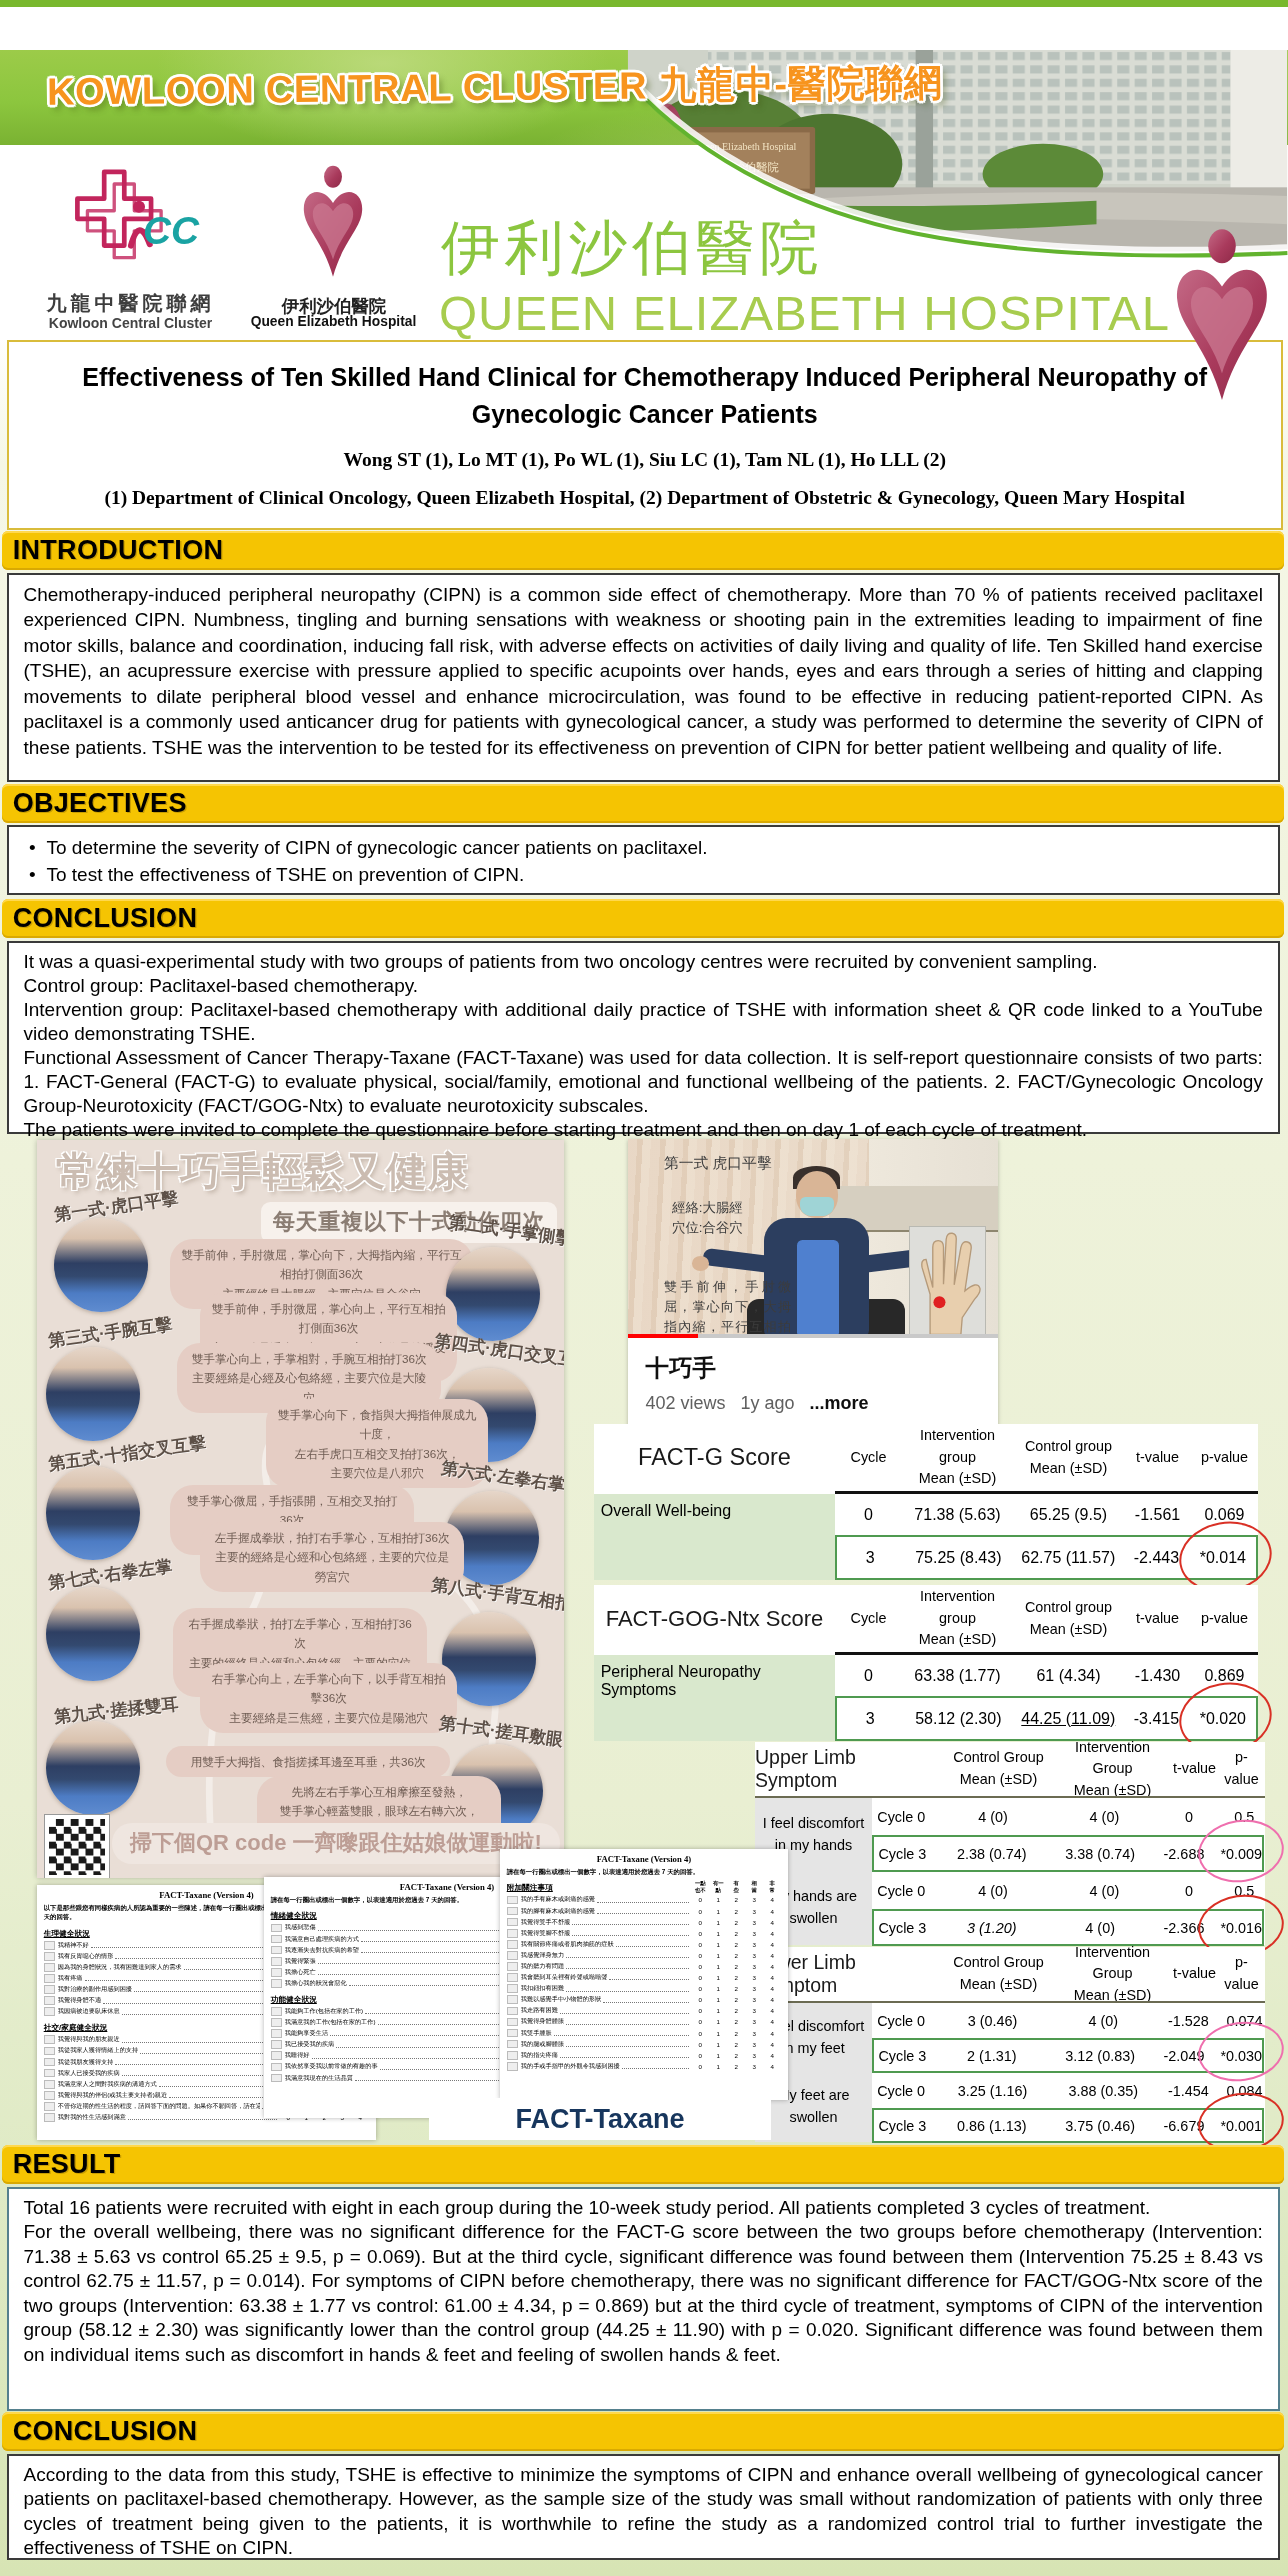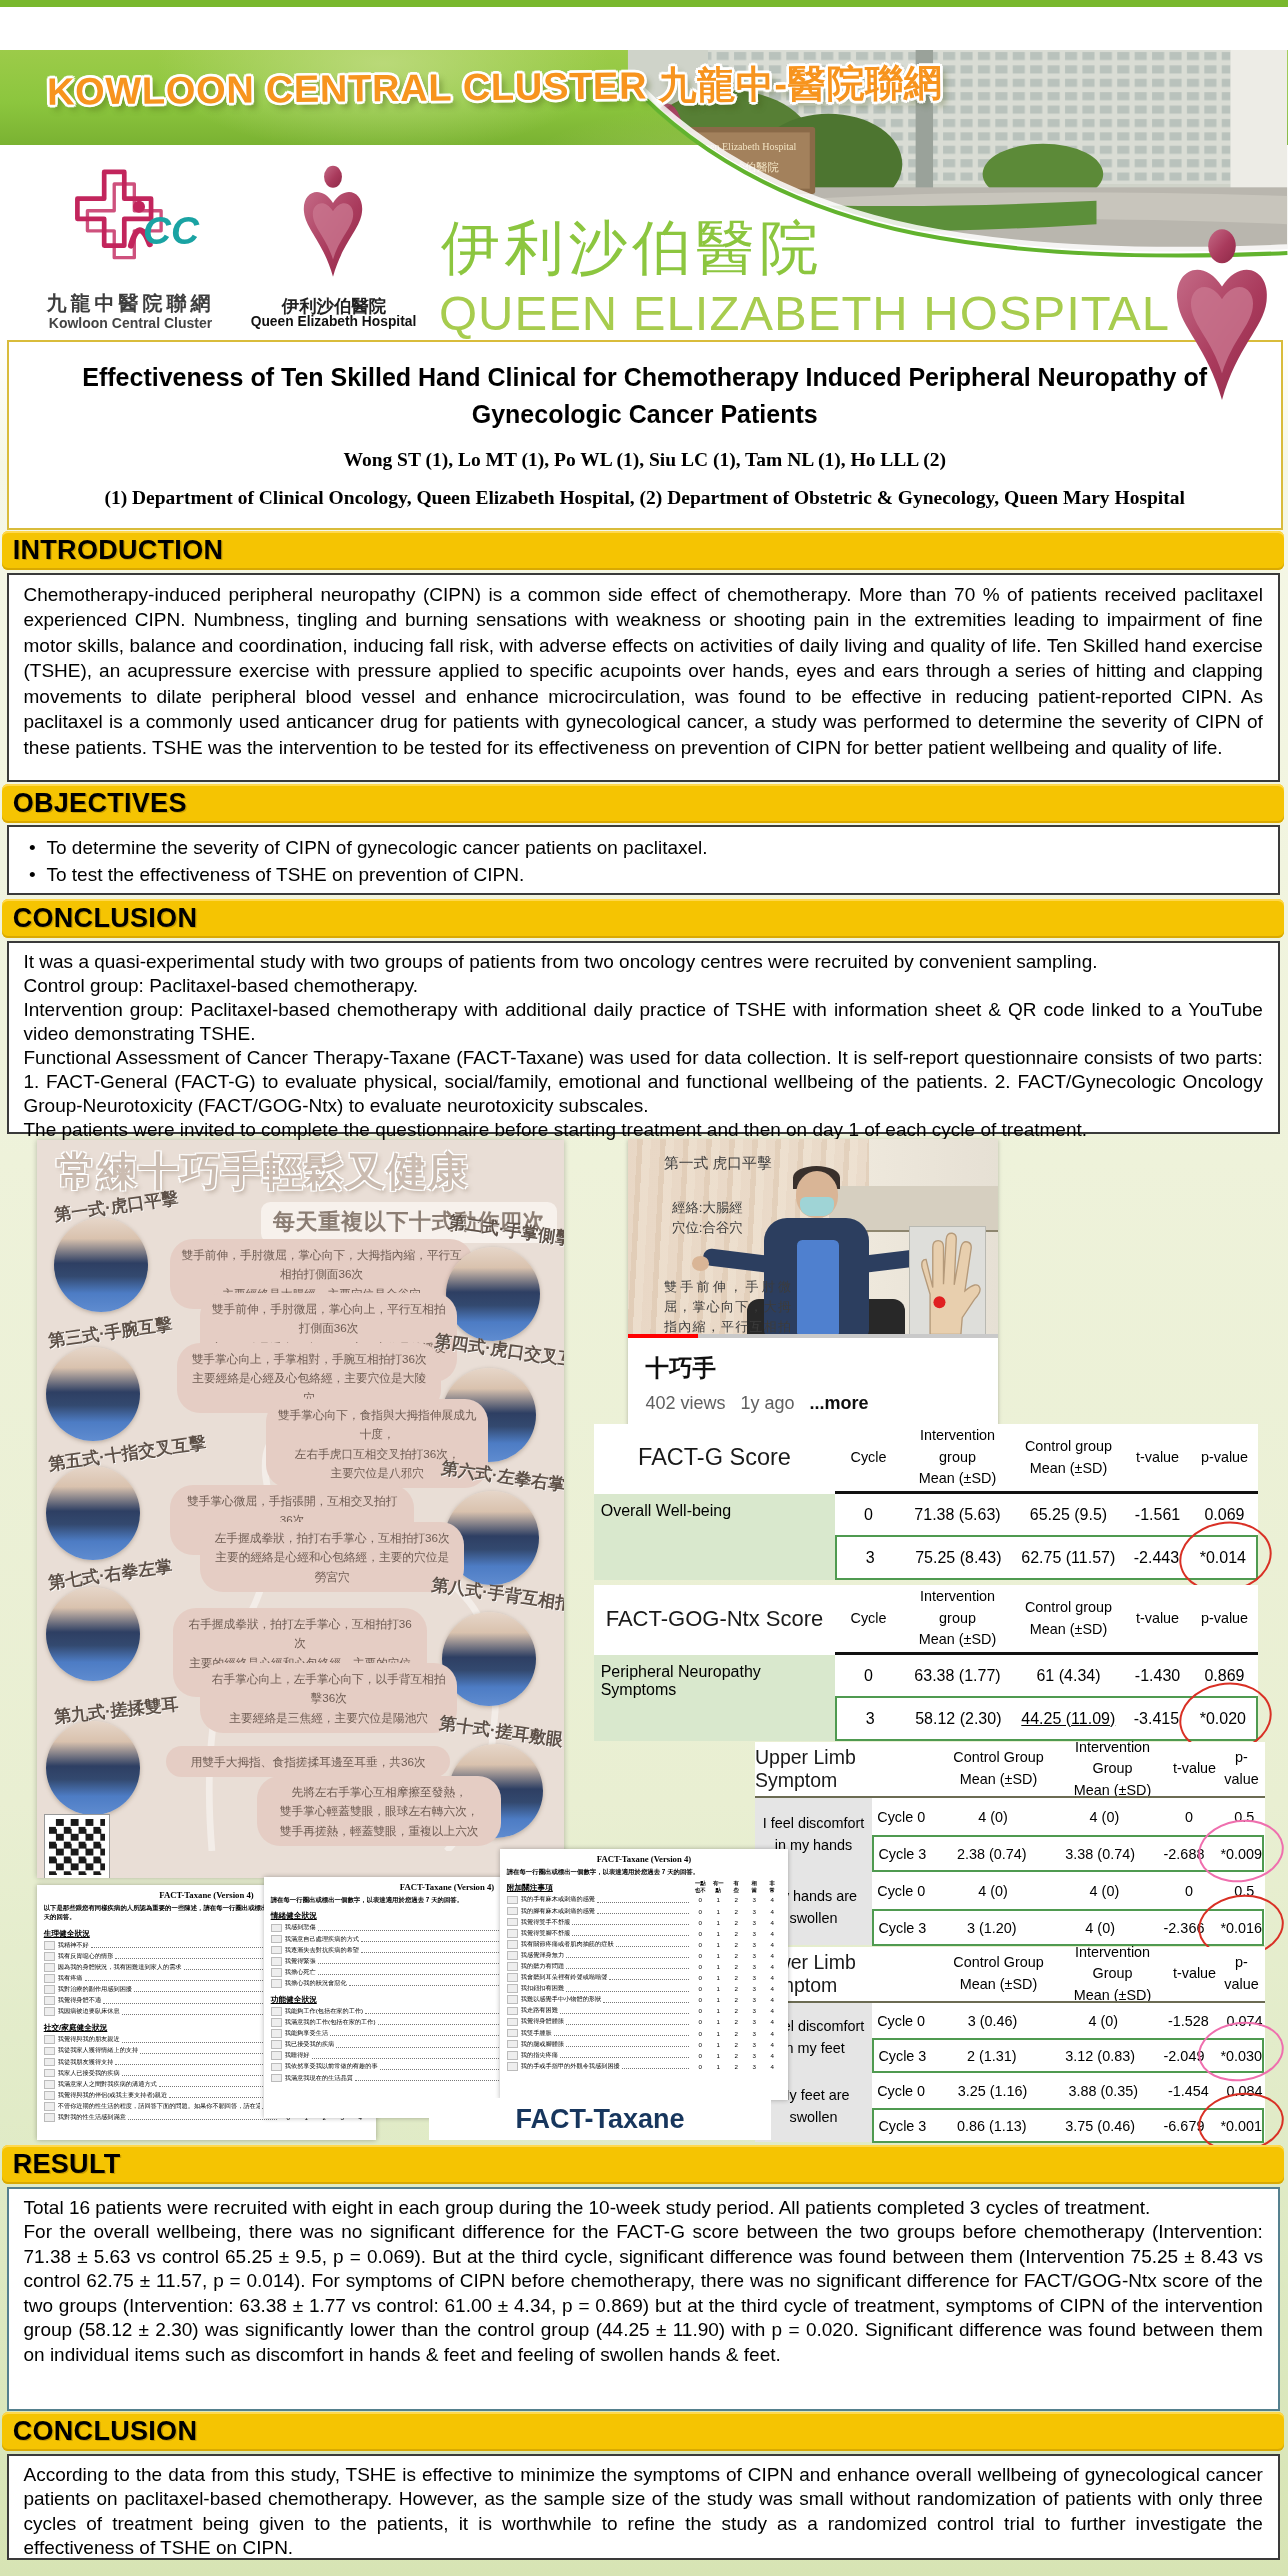--- a/index.html
+++ b/index.html
@@ -301,20 +301,21 @@
       <div class="pstep-label" style="left: 17.4px; top: 559px; transform: rotate(-6deg);">第九式·搓揉雙耳</div>
       <div class="pstep-circle" style="left: 9.4px; top: 581px;"></div>
       <div class="pstep-pill" style="left: 129px; top: 606px; width: 263px;">用雙手大拇指、食指搓揉耳邊至耳垂，共36次</div>
       <div class="pstep-label" style="left: 402px; top: 580px; transform: rotate(8deg);">第十式·搓耳敷眼</div>
       <div class="pstep-circle" style="left: 412px; top: 604px;"></div>
       <div class="pstep-pill" style="left: 220px; top: 636px; width: 223px;">先將左右手掌心互相摩擦至發熱，
 雙手掌心輕蓋雙眼，眼球左右轉六次，
 雙手再搓熱，輕蓋雙眼，重複以上六次</div>
     </div>
   <div id="qr-box"></div>
+  <div id="qr-pill">掃下個QR code 一齊嚟跟住姑娘做運動啦!</div>
 </div>
 
 <div class="abs" id="video-card">
   <div id="video-frame">
     <div id="curtain"></div>
     <div id="cabinet"></div>
     <div id="chair"></div>
     <div class="arm" id="arm-l"></div>
     <div class="arm" id="arm-r"></div>
     <div class="hand" id="hand-l"></div>
@@ -438,21 +439,21 @@
       </div>
       <div class="lt-row" style="height: 37px;">
         <div class="cell" style="width: 70px;">Cycle 0</div>
         <div class="cell" style="width: 111px;">4 (0)</div>
         <div class="cell" style="width: 117px;">4 (0)</div>
         <div class="cell" style="width: 47px;">0</div>
         <div class="cell" style="width: 47px;">0.5</div>
       </div>
       <div class="lt-row hl" style="height: 37px;">
         <div class="cell" style="width: 70px;">Cycle 3</div>
-        <div class="cell" style="width: 111px;">3 (1.20)</div>
+        <div class="cell" style="width: 111px; font-style: italic;">3 (1.20)</div>
         <div class="cell" style="width: 117px;">4 (0)</div>
         <div class="cell" style="width: 47px;">-2.366</div>
         <div class="cell" style="width: 47px;">*0.016</div>
       </div>
     </div>
   <div class="circ pink" style="left:443px;top:78px;width:82px;height:58px;transform:rotate(-8deg);"></div>
   <div class="circ red" style="left:443px;top:153px;width:82px;height:58px;transform:rotate(-8deg);"></div>
 <div class="lt-label" style="top: 56px; height: 74px;">I feel discomfort in my hands</div>
     <div class="lt-label" style="top: 129px; height: 74px;">My hands are swollen</div>
   </div>

